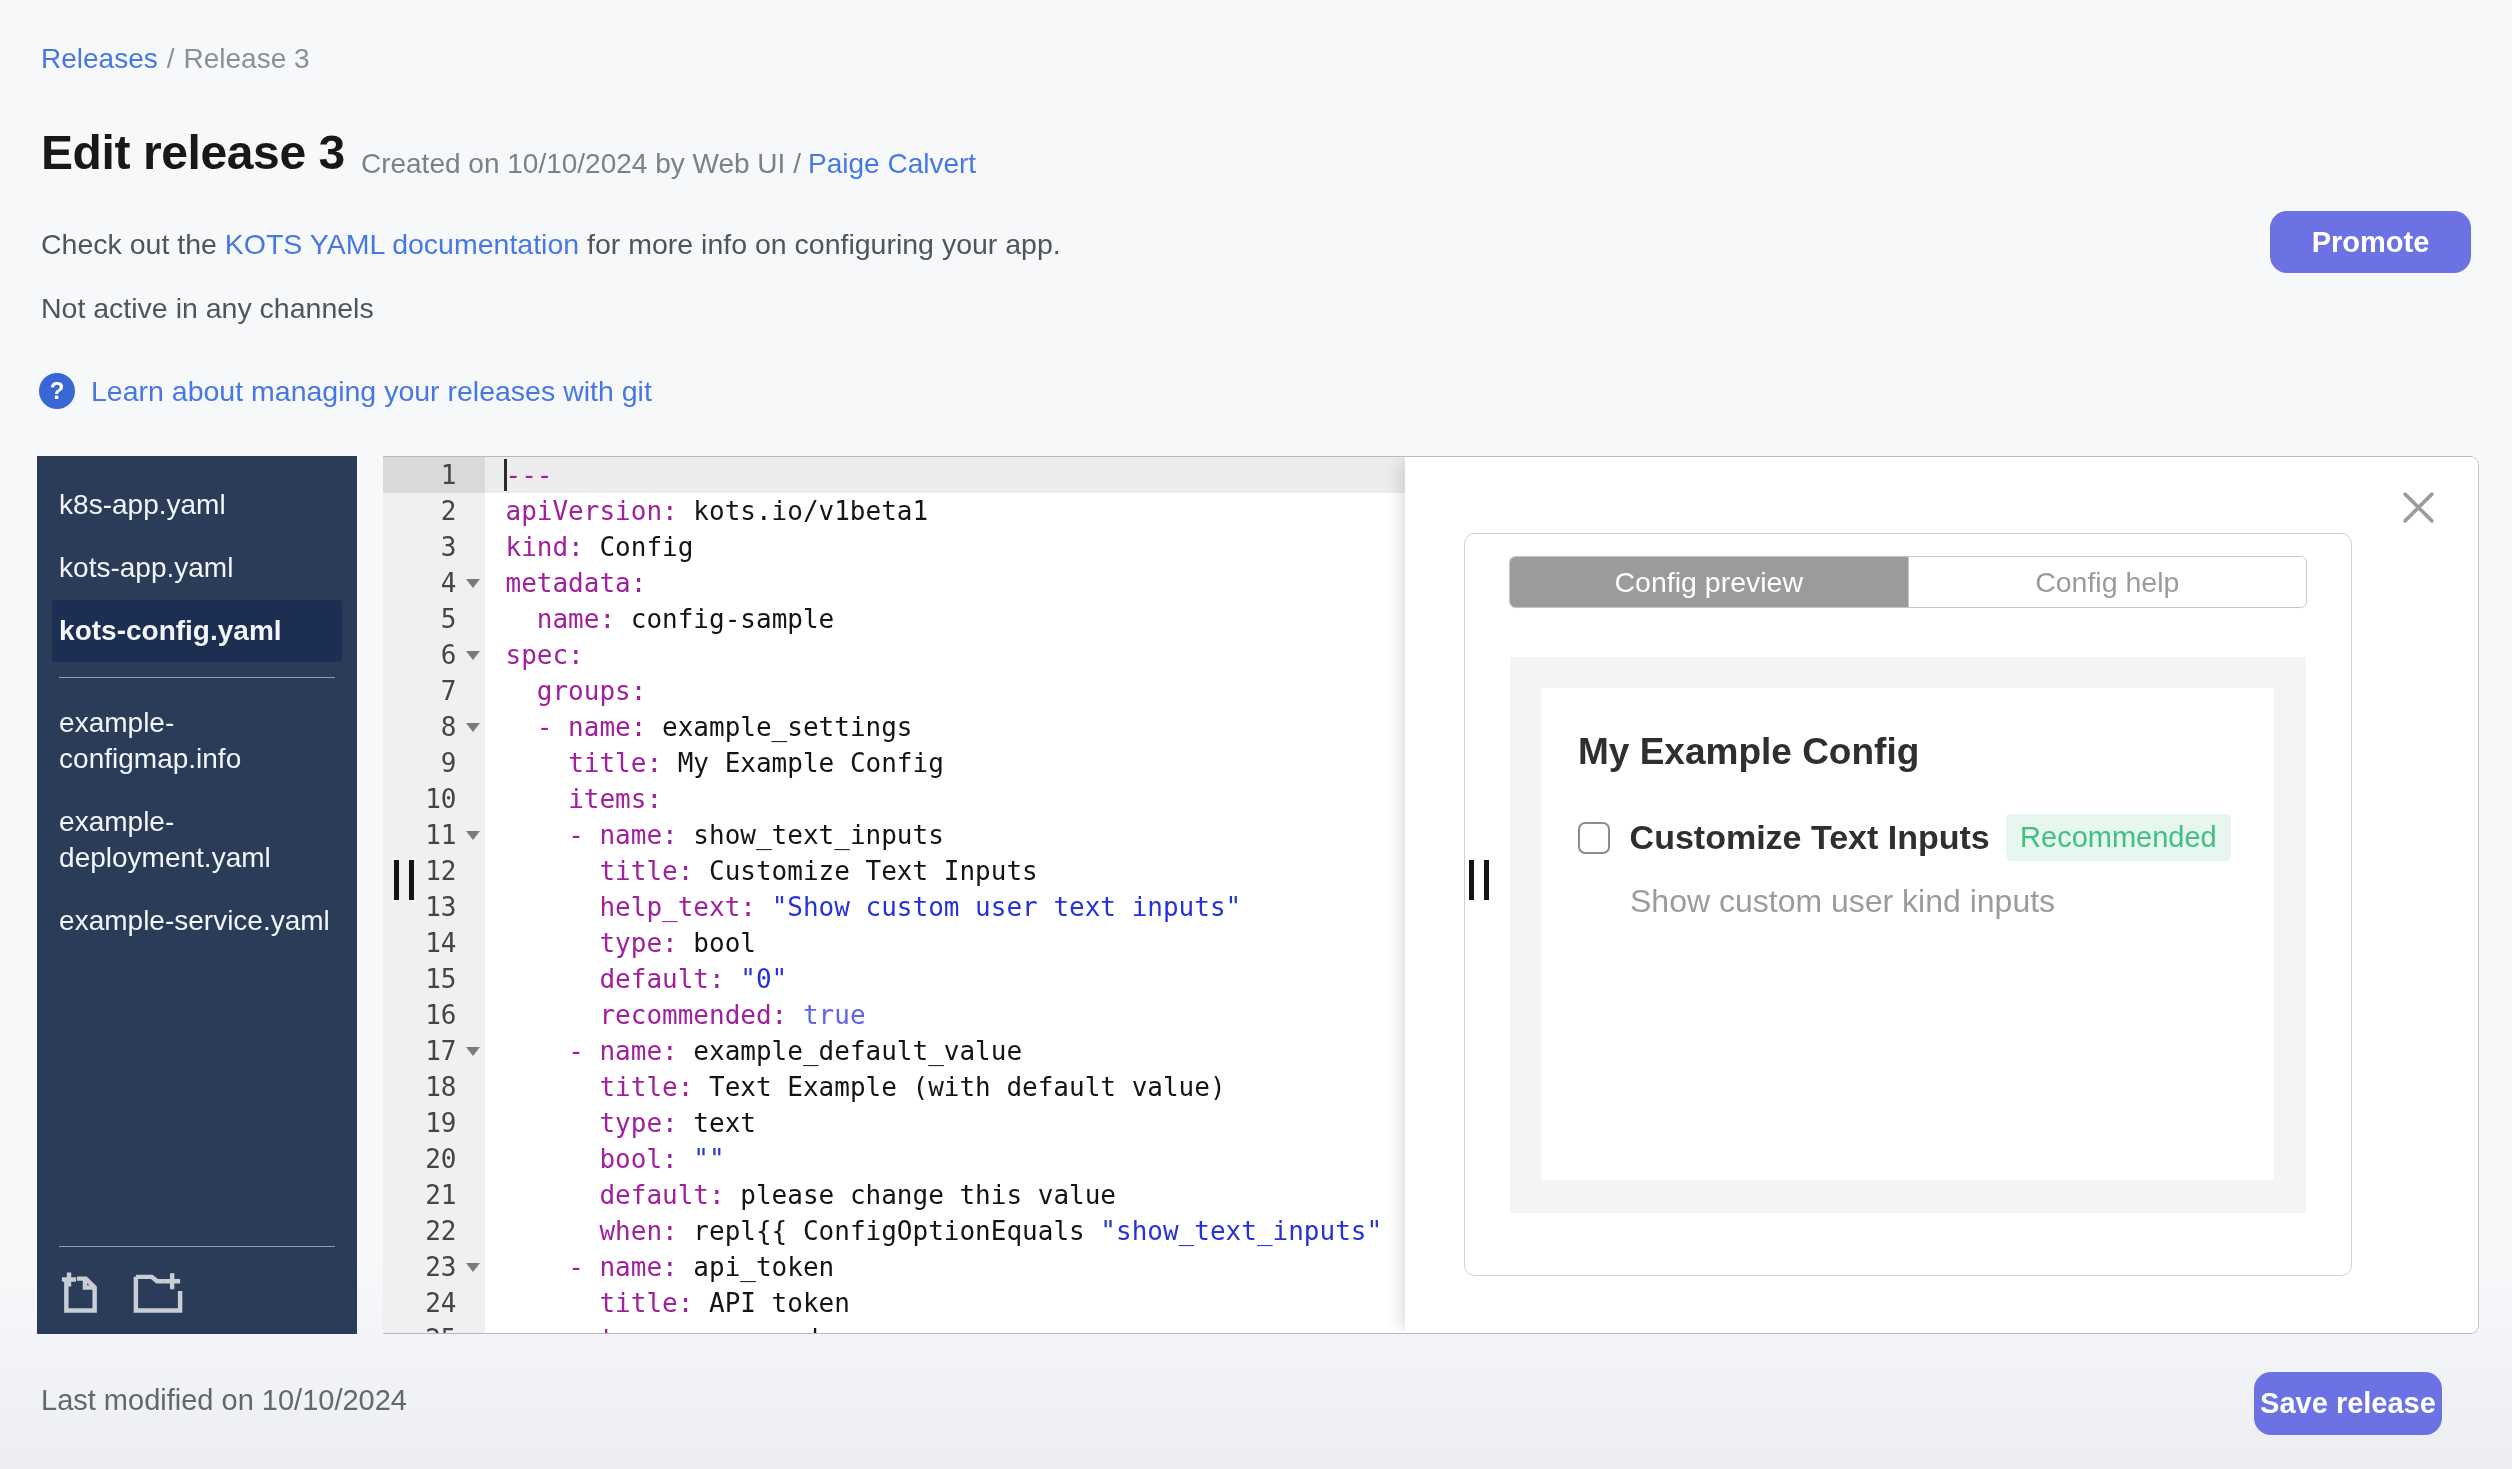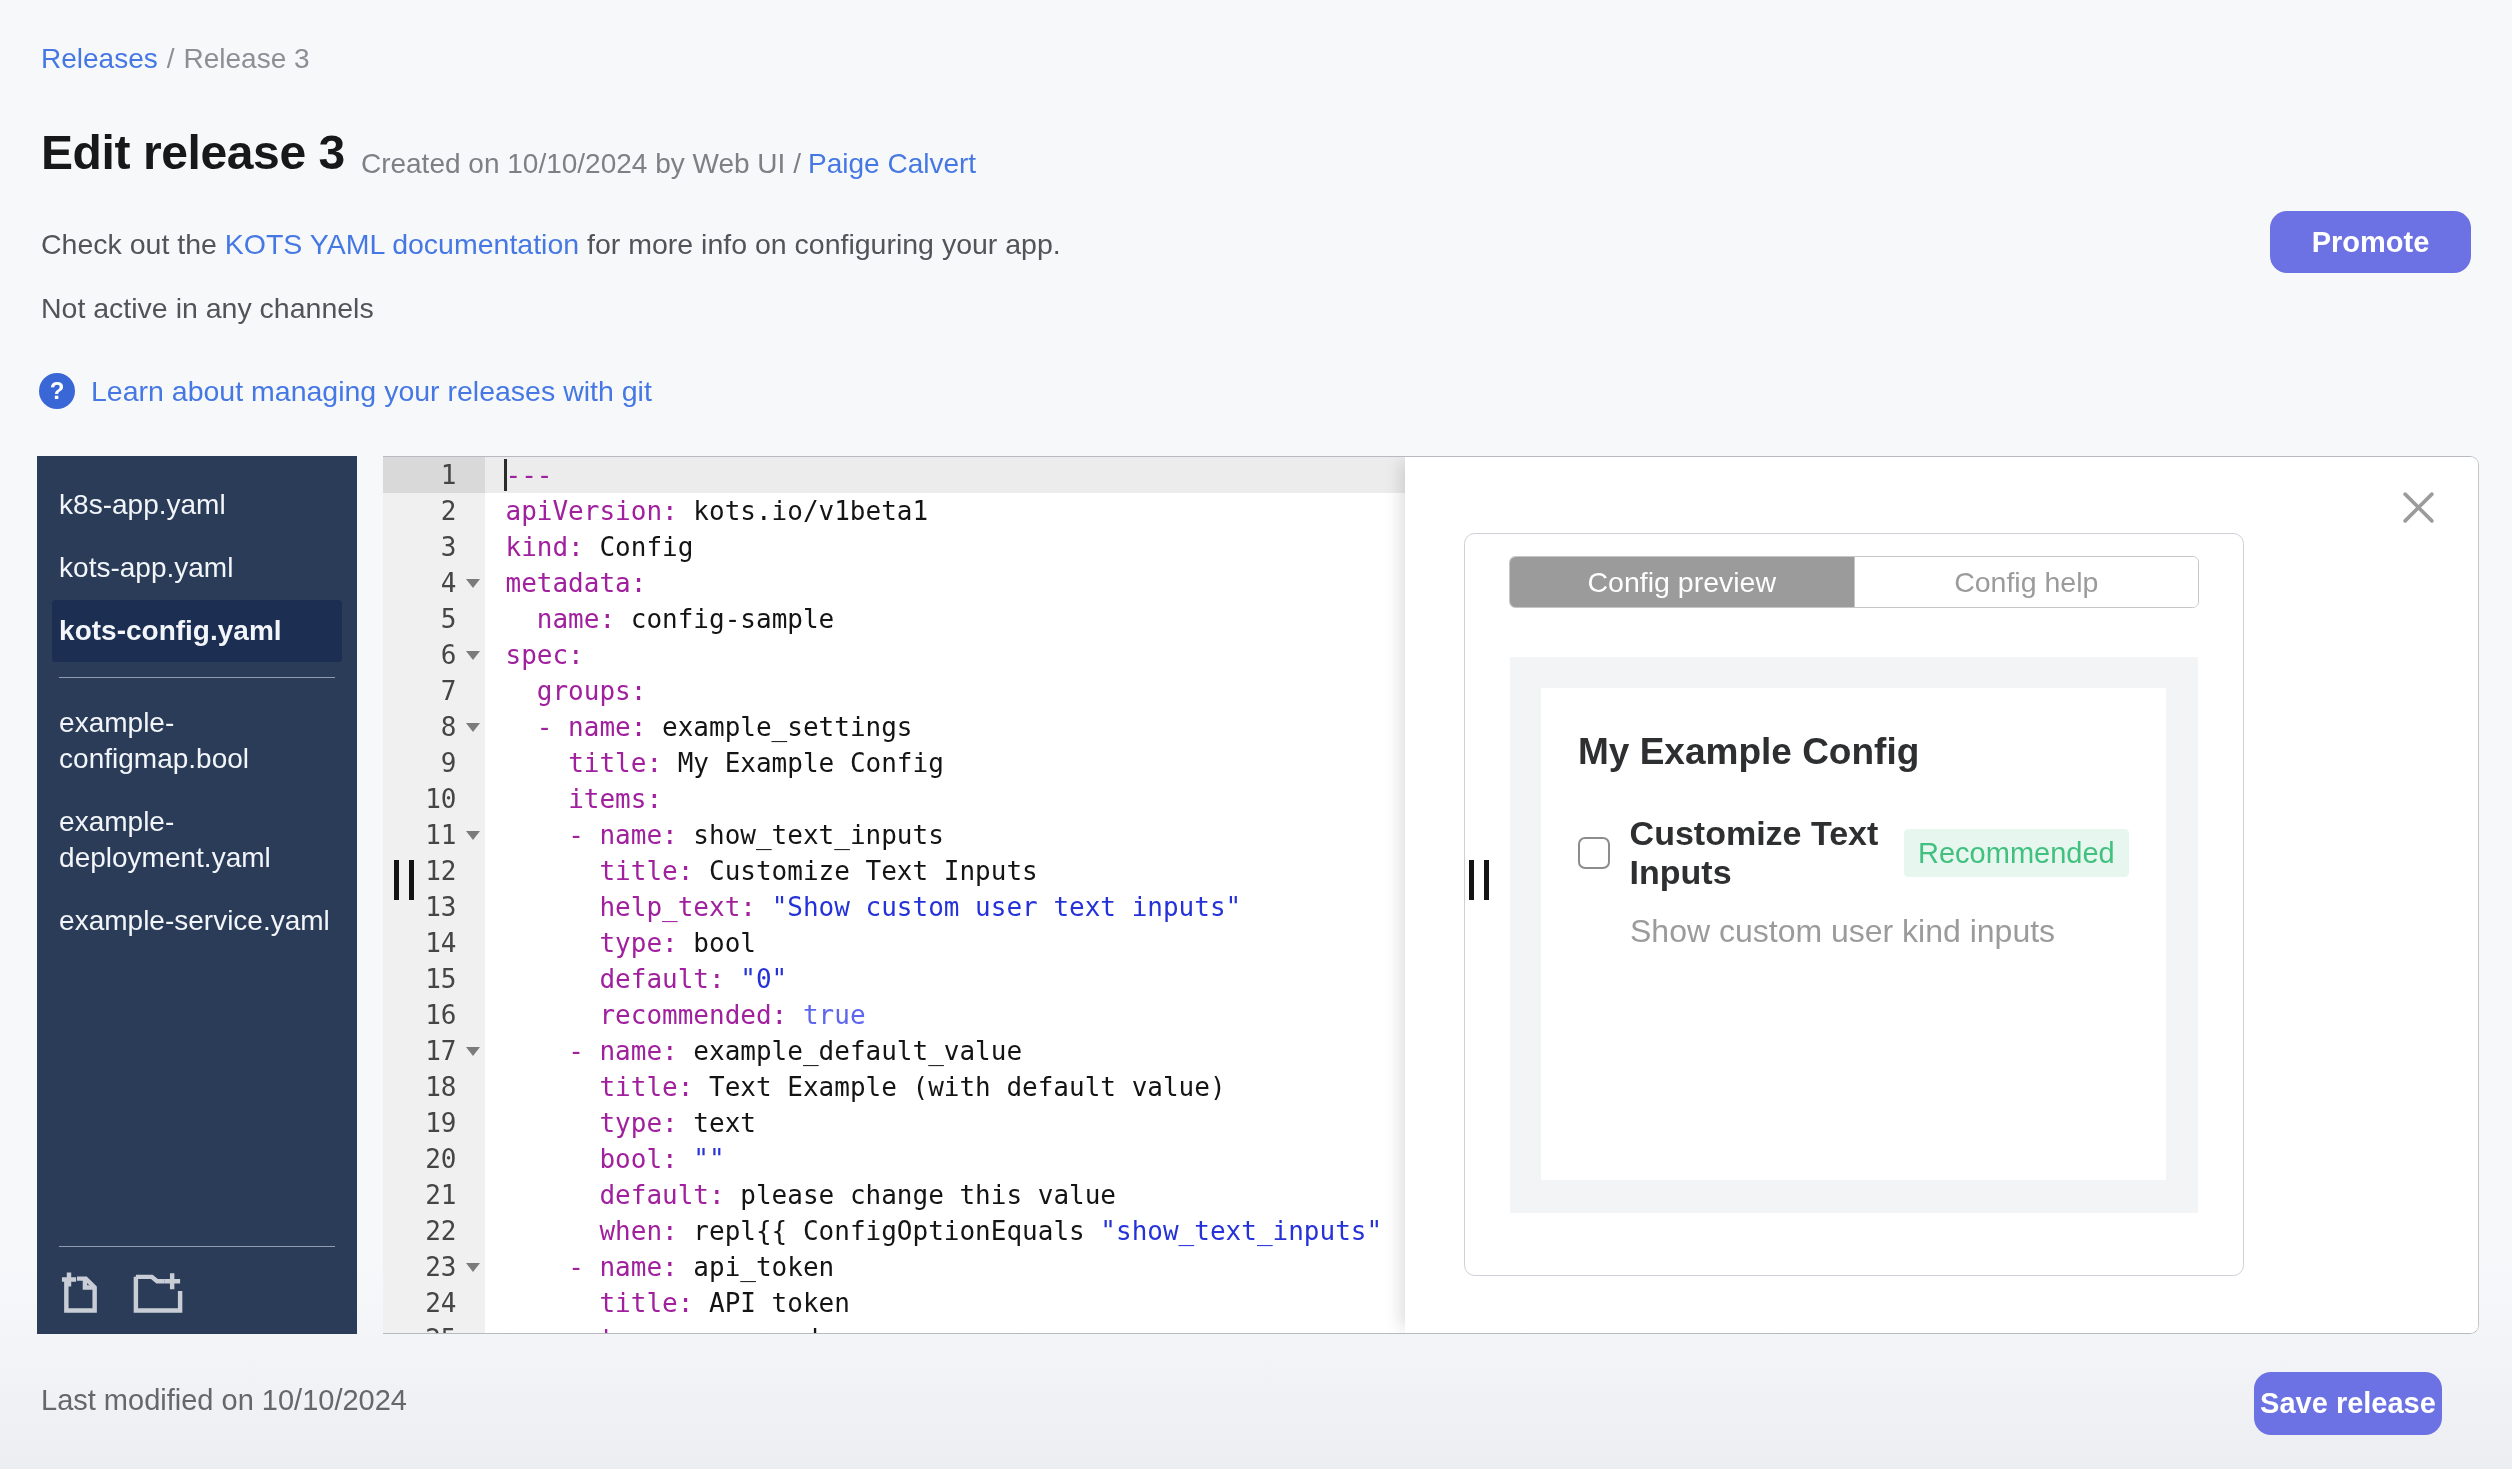--- a/index.html
+++ b/index.html
@@ -88,21 +88,21 @@
   .tok-const { color:var(--code-const); }
 
   
   .preview-pane {
     flex:1; background:#fff; position:relative; z-index:10;
     box-shadow:-9px 0 16px -5.3px rgba(0,0,0,0.14);
   }
   .close-x { position:absolute; top:30px; right:39px; width:41px; height:41px; cursor:pointer; }
   .close-x svg { width:100%; height:100%; }
   .inner-box {
-    position:absolute; left:59px; top:76px; width:780px; height:743px;
+    position:absolute; left:59px; top:76px; width:888px; height:743px;
     border:1.8px solid #cdd0d6; border-radius:10.7px; background:#fff;
   }
   .tabs { position:absolute; left:44px; right:44px; top:22px; height:52px; display:flex;
     border:0.9px solid #c6c6c6; border-radius:6.2px; overflow:hidden; background:#fff; }
   .tab { flex:1; display:flex; align-items:center; justify-content:center; font-size:28.5px;
     color:#9b9b9b; background:#fff; cursor:pointer; }
   .tab.active { background:var(--tab-active); color:#fff; }
   .tab + .tab { border-left:0.9px solid #c6c6c6; }
   .preview-gray {
     position:absolute; left:45px; right:45px; top:123px; height:556px; background:#f3f4f6;
@@ -150,21 +150,21 @@
   <button class="btn promote-btn">Promote</button>
 
   <div class="main">
 
     <div class="sidebar">
       <div id="file-list">
           <div class="file-item">k8s-app.yaml</div>
           <div class="file-item">kots-app.yaml</div>
           <div class="file-item selected">kots-config.yaml</div>
           <div class="file-divider"></div>
-          <div class="file-item">example-configmap.bool</div>
+          <div class="file-item">example-configmap.info</div>
           <div class="file-item">example-deployment.yaml</div>
           <div class="file-item">example-service.yaml</div>
         </div>
       <div class="sidebar-bottom">
         <div class="file-divider"></div>
         <div class="icon-row">
           <span class="icon-btn">
             <svg width="43" height="46" viewBox="0 0 48 52">
               <path d="M8 14 V48 H40 V22 L30 12 H20" fill="none" stroke="#c9ced6" stroke-width="5"></path>
               <path d="M29 12 V22 H40" fill="none" stroke="#c9ced6" stroke-width="5"></path>

